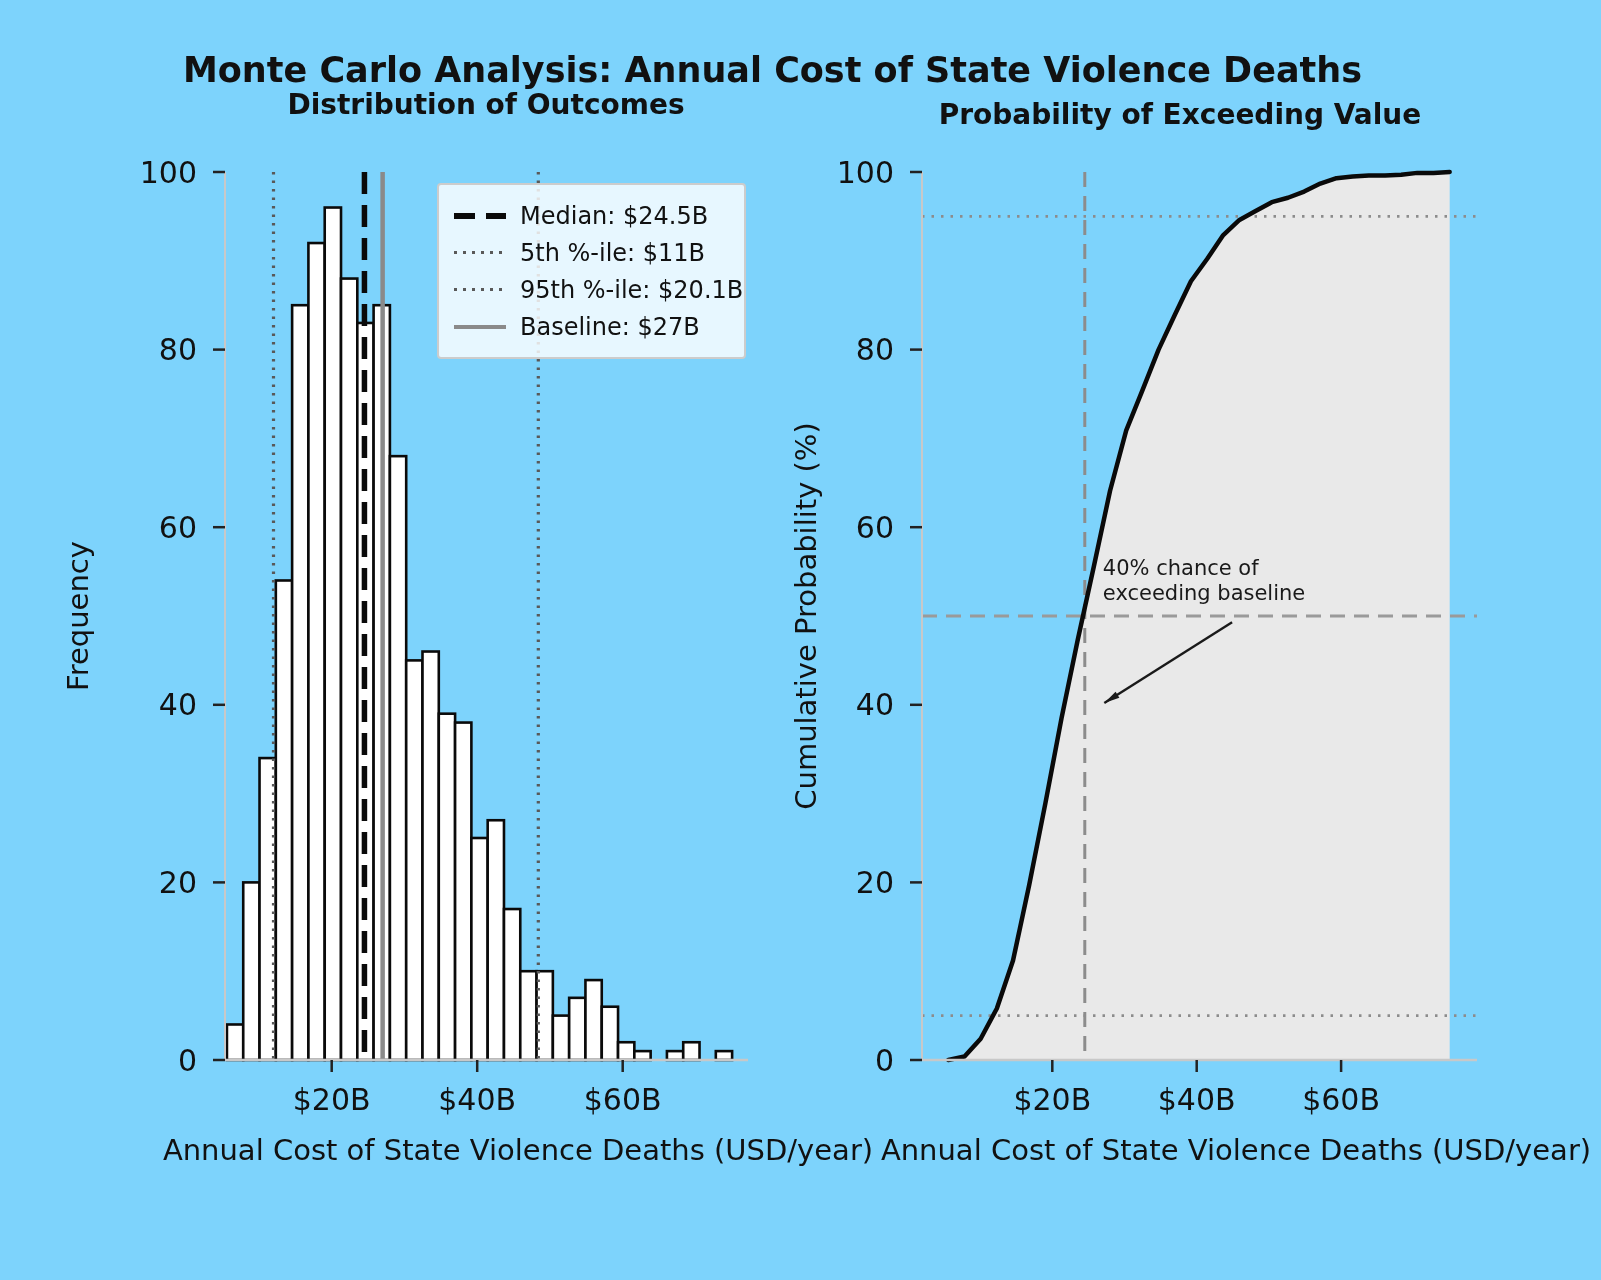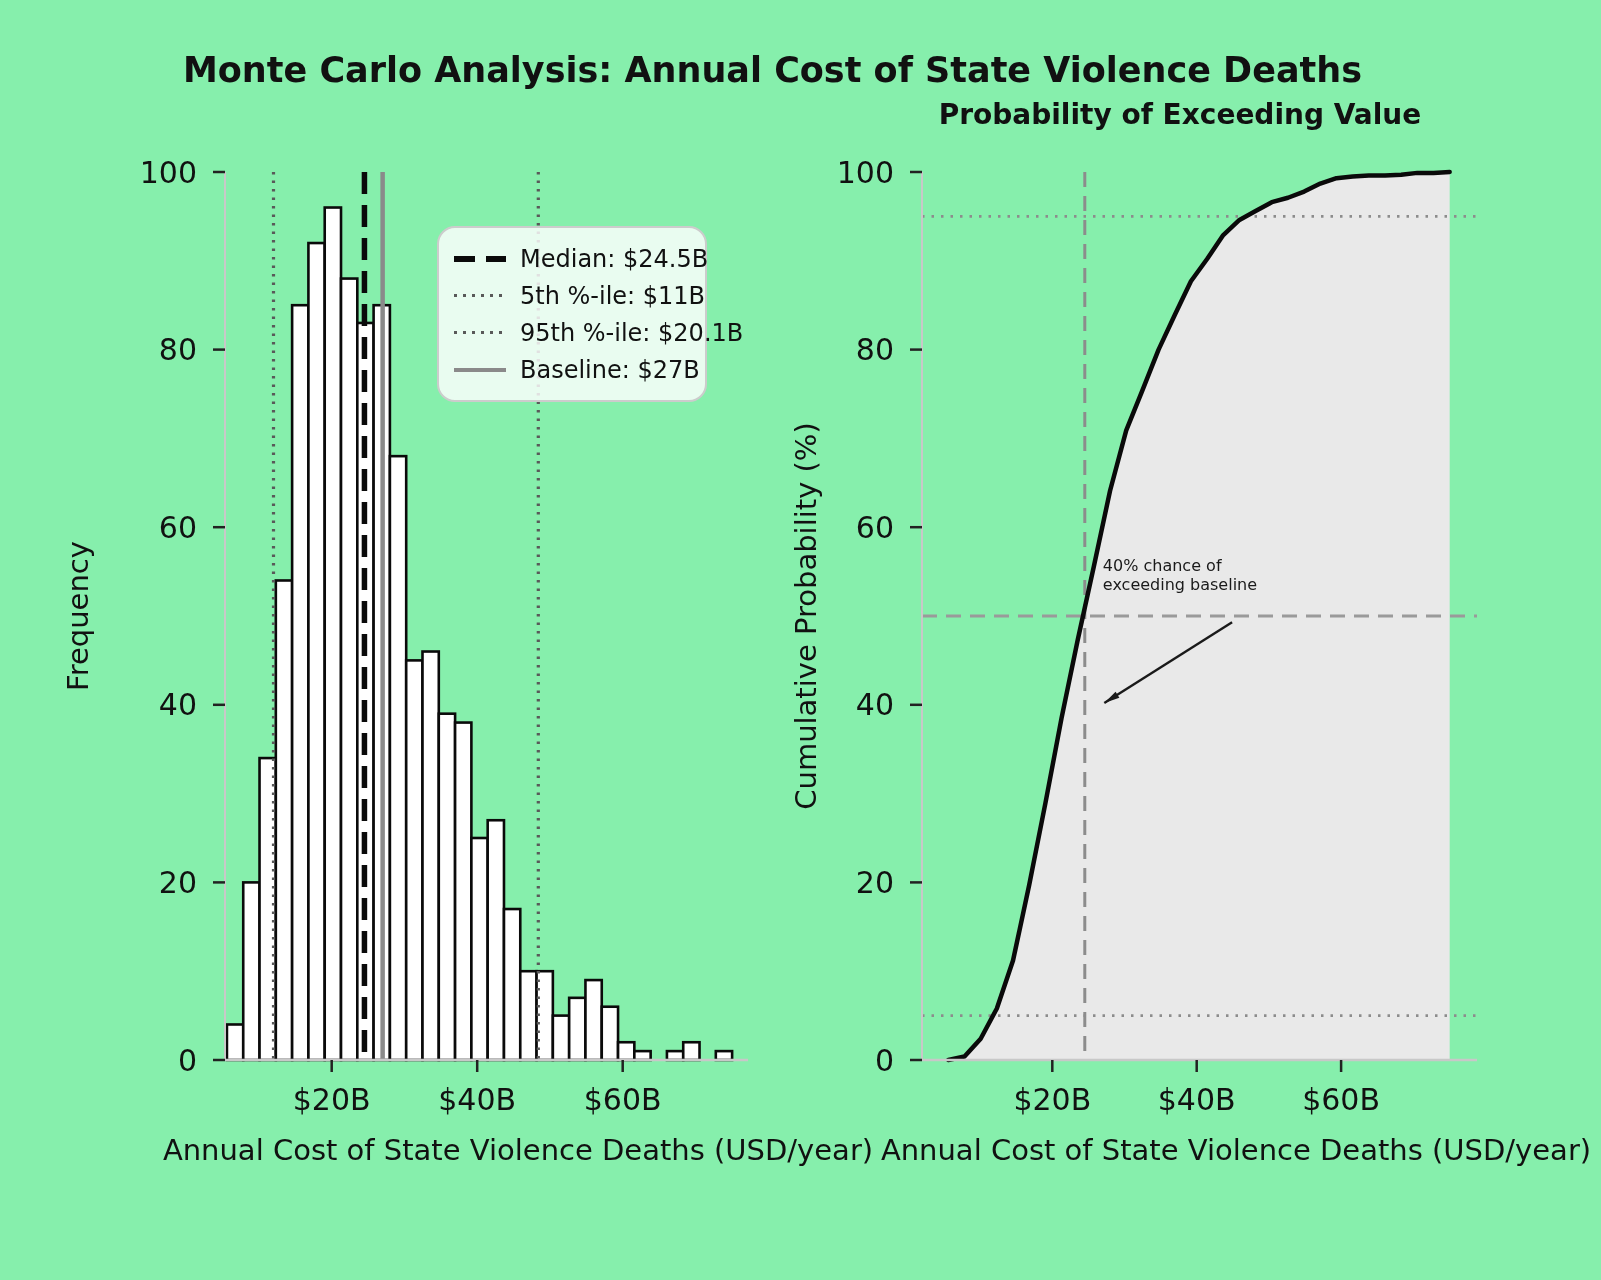--- a/index.html
+++ b/index.html
@@ -1,48 +1,49 @@
 <!DOCTYPE html>
 <html><head>
 <meta charset="utf-8">
 <style>
   html,body{margin:0;padding:0;background:#ffffff;}
-  #stage{position:relative;width:1601px;height:1280px;background:#86efac;
+  #stage{position:relative;width:1601px;height:1280px;background:#7dd3fc;
          font-family:"DejaVu Sans","Liberation Sans",sans-serif;color:#111;overflow:hidden;}
   .main-title{position:absolute;left:0;top:50px;width:1545px;text-align:center;
               font-size:35px;font-weight:bold;letter-spacing:0px;}
   .sub-title{position:absolute;top:88px;transform:translateX(-50%);
              font-size:28px;font-weight:bold;white-space:nowrap;}
   .sub-title.left{left:486px;}
   .sub-title.right{left:1180px;margin-top:10px;}
   #plot{position:absolute;left:0;top:0;width:1601px;height:1280px;}
   .ylab{position:absolute;font-size:29px;white-space:nowrap;transform:translate(-50%,-50%) rotate(-90deg);}
   .ylab.left{left:78px;top:616px;}
   .ylab.right{left:806px;top:616px;}
   .xlab{position:absolute;top:1133px;transform:translateX(-50%);font-size:29px;white-space:nowrap;margin-left:35px;}
   .xlab.left{left:483px;}
   .xlab.right{left:1201px;}
-  .legend{position:absolute;left:437px;top:183px;width:270px;box-sizing:border-box;
-          background:rgba(255,255,255,0.82);border:2px solid #cccccc;border-radius:18px;
-          padding:12px 14px 12px 15px;margin-top:43px;}
+  .legend{position:absolute;left:437px;top:183px;width:309px;box-sizing:border-box;
+          background:rgba(255,255,255,0.82);border:2px solid #cccccc;border-radius:4px;
+          padding:12px 14px 12px 15px;}
   .legend-row{display:flex;align-items:center;height:37px;}
   .legend-sample{width:52px;flex:0 0 52px;margin-right:14px;}
   .legend-label{font-size:24px;white-space:nowrap;color:#111;}
   .ls-dashed{height:6px;background:repeating-linear-gradient(90deg,#0a0a0a 0 21px,transparent 21px 32px);}
   .ls-dotted{height:3px;background:repeating-linear-gradient(90deg,#595959 0 3px,transparent 3px 9px);}
   .ls-solid{height:4px;background:#8a8a8a;}
-  .annotation{position:absolute;font-size:16px;line-height:1.22;white-space:pre-line;color:#1a1a1a;}
+  .annotation{position:absolute;font-size:21px;line-height:1.22;white-space:pre-line;color:#1a1a1a;}
   .footer{position:absolute;top:1182px;right:43px;font-size:29px;color:#555555;}
   svg text{font-family:"DejaVu Sans","Liberation Sans",sans-serif;}
 </style>
 </head>
 <body>
 
 <div id="stage">
   <div class="main-title">Monte Carlo Analysis: Annual Cost of State Violence Deaths</div>
+  <div class="sub-title left">Distribution of Outcomes</div>
   <div class="sub-title right">Probability of Exceeding Value</div>
 
   <svg id="plot" viewBox="0 0 1601 1280">
       <g>
         <polygon points="948.332,1060 964.5047999999999,1056.448 980.6776,1038.688 996.8503999999999,1008.496 1013.0232,960.544 1029.196,885.064 1045.3688,803.3679999999999 1061.5416,718.1199999999999 1077.7143999999998,639.976 1093.8872,566.2719999999999 1110.06,490.79200000000003 1126.2328,430.4079999999999 1142.4056,390.44799999999987 1158.5783999999999,349.5999999999999 1174.7512,314.96799999999985 1190.924,281.22399999999993 1207.0968,259.0239999999999 1223.2695999999999,235.0479999999999 1239.4424,219.952 1255.6152,211.072 1271.788,202.192 1287.9607999999998,197.75199999999995 1304.1336,191.53599999999994 1320.3064,183.54399999999987 1336.4792,178.2159999999999 1352.652,176.43999999999994 1368.8247999999999,175.55200000000002 1384.9976,175.55200000000002 1401.1704,174.66399999999987 1417.3432,172.88799999999992 1433.5159999999998,172.88799999999992 1449.6888,171.9999999999999 1449.6888,1060 948.332,1060" fill="#e9e9e9" stroke="none"></polygon>
       </g>
       <g>
         <line x1="922" y1="1015.6" x2="1477" y2="1015.6" stroke="#8c8c8c" stroke-width="2.8" stroke-dasharray="2.5 7"></line>
         <line x1="922" y1="216.39999999999998" x2="1477" y2="216.39999999999998" stroke="#8c8c8c" stroke-width="2.8" stroke-dasharray="2.5 7"></line>
         <line x1="922" y1="616" x2="1477" y2="616" stroke="#9a9a9a" stroke-width="2.8" stroke-dasharray="15 9"></line>

